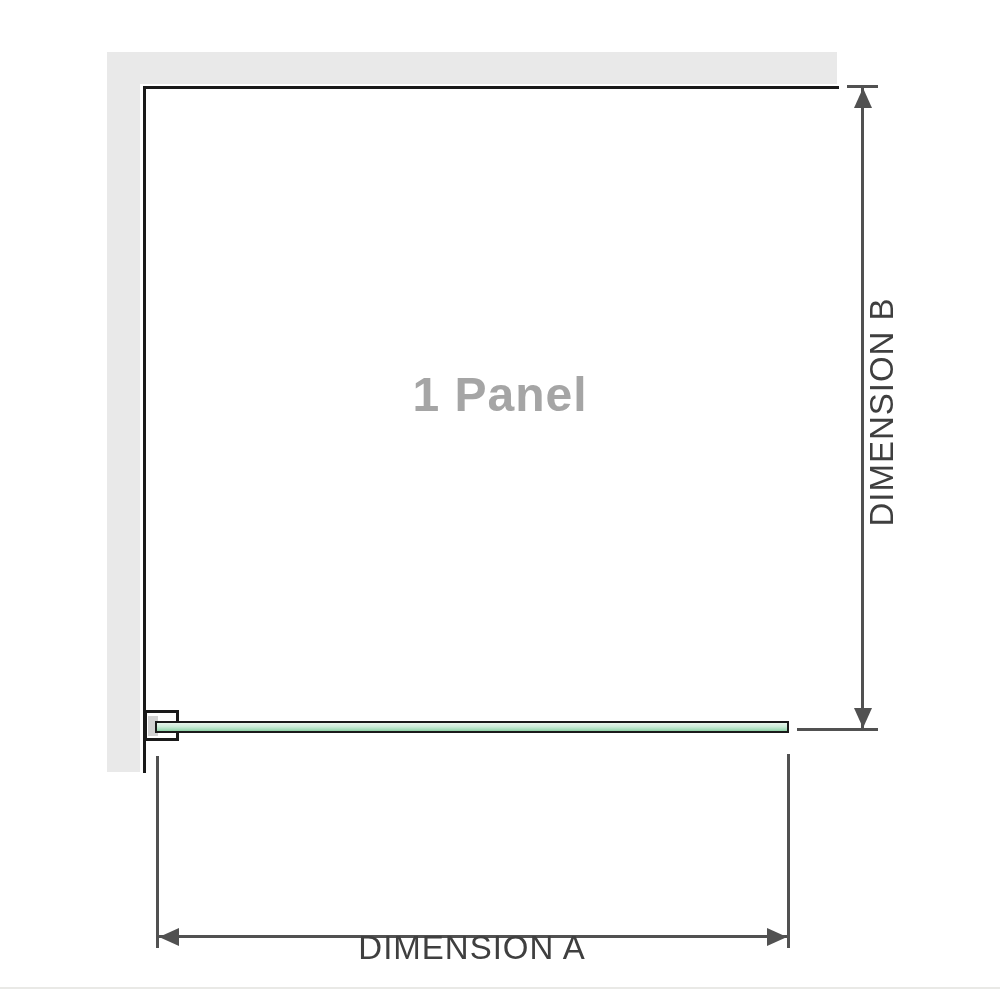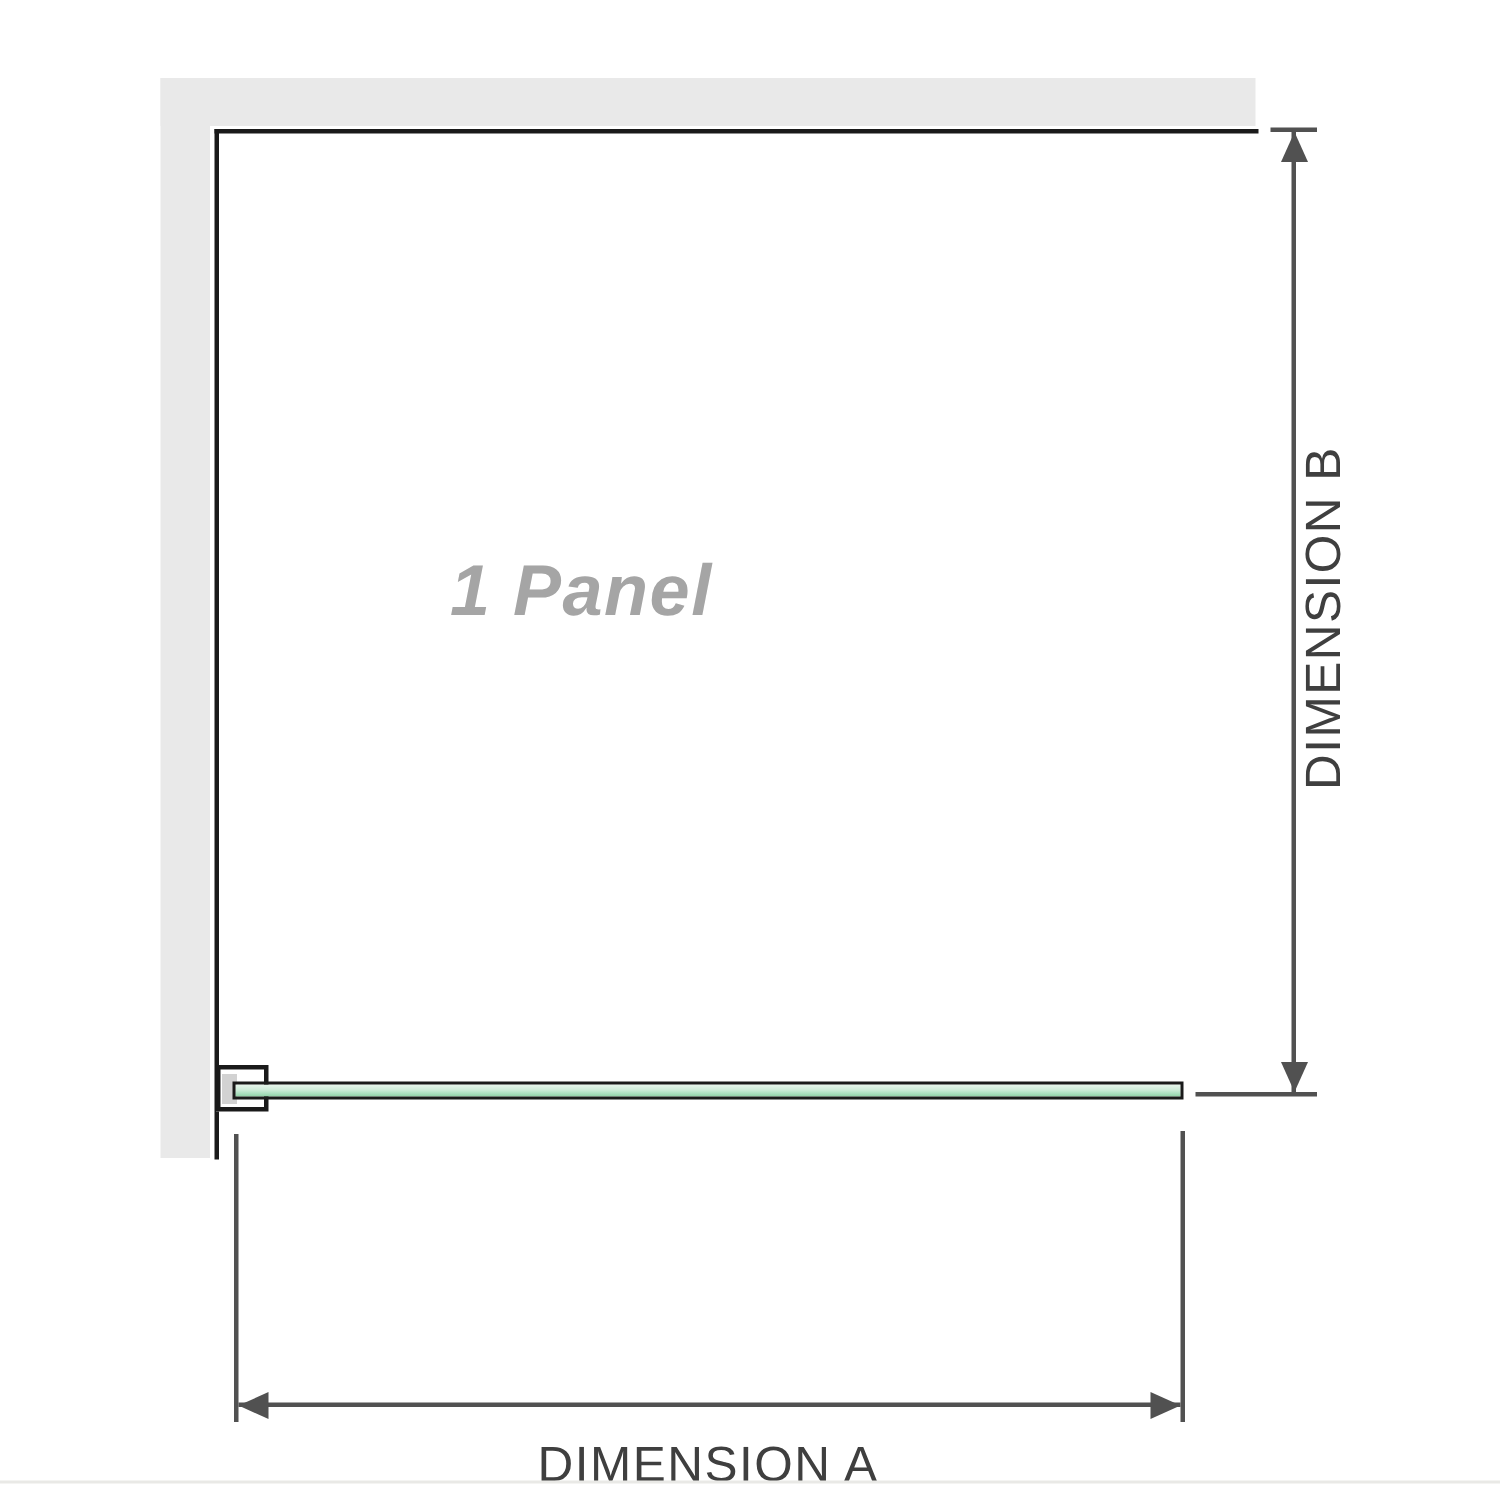--- a/index.html
+++ b/index.html
@@ -55,30 +55,30 @@
   .arrow-down{left:854px;top:708px;border-width:20px 9px 0 9px;border-top-color:var(--dim-line,#515151);}
   .arrow-left{left:159px;top:928px;border-width:9px 20px 9px 0;border-right-color:var(--dim-line,#515151);}
   .arrow-right{left:767px;top:928px;border-width:9px 0 9px 20px;border-left-color:var(--dim-line,#515151);}
 
   
   .dim-label{
     color:var(--label-text,#3f3f3f);
     font-size:33px;letter-spacing:1px;
     white-space:nowrap;text-align:center;
   }
-  .dima-label{left:272px;top:956px;width:400px;height:40px;line-height:40px;}
+  .dima-label{left:272px;top:928px;width:400px;height:40px;line-height:40px;}
   .dimb-label{
     left:682px;top:392px;width:400px;height:40px;line-height:40px;
     transform:rotate(-90deg);
   }
   .panel-label{
     left:300px;top:370px;width:400px;height:50px;line-height:50px;
-    text-align:left;white-space:nowrap;
+    text-align:center;white-space:nowrap;
     color:var(--panel-text,#a5a5a5);
-    font-size:48px;font-weight:bold;font-style:italic;letter-spacing:1px;
+    font-size:48px;font-weight:bold;letter-spacing:1px;
   }
 
   
   .page-rule{left:0;top:987px;width:1000px;height:2px;background:var(--page-rule,#e9e9e6);}
 </style>
 </head>
 <body>
 
 <div class="canvas">
 

